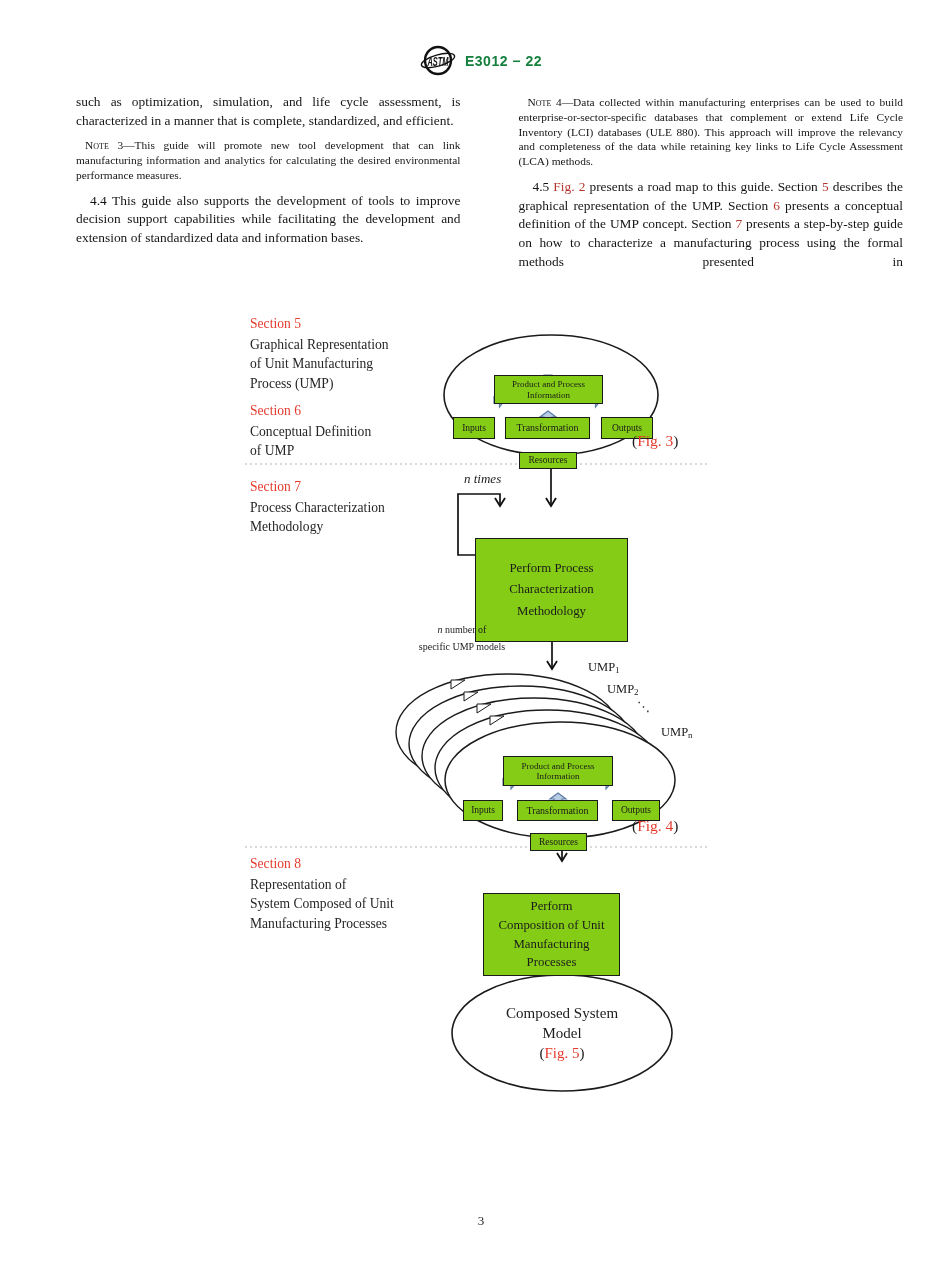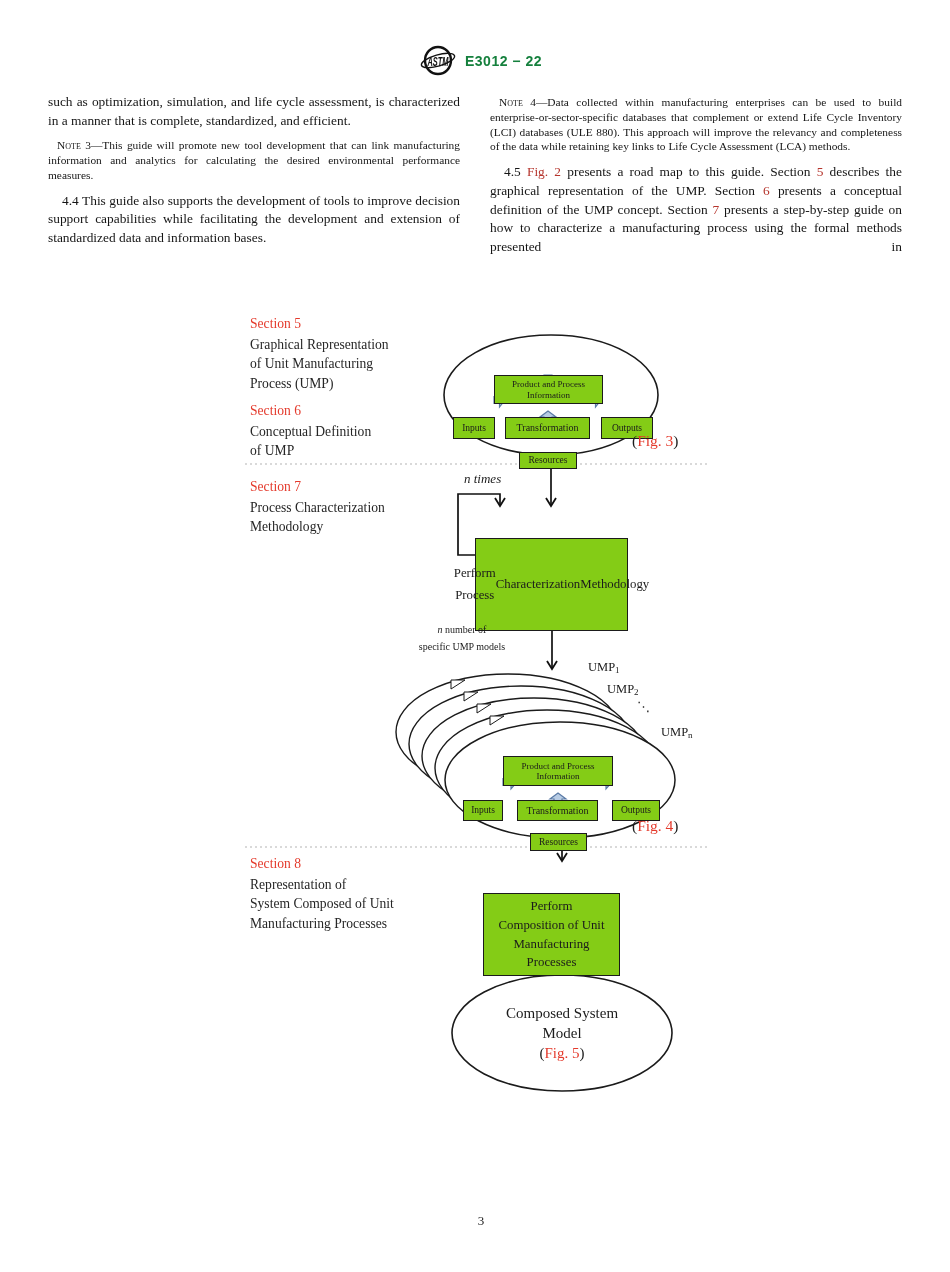--- a/index.html
+++ b/index.html
@@ -14,21 +14,21 @@
         font-family:"Liberation Serif","DejaVu Serif",serif;overflow:hidden;padding-left:12px;}
 
   
   .hdr{position:absolute;top:44px;left:0;width:100%;display:flex;justify-content:center;
        align-items:center;gap:9px;}
   .hdr-title{font-family:"Liberation Sans","DejaVu Sans",sans-serif;font-weight:bold;
        font-size:14px;letter-spacing:.5px;color:#15803d;}
 
   
   .columns{position:absolute;top:93px;left:48px;width:855px;display:flex;gap:30px;}
-  .col{width:412px;text-align:justify;font-size:13.4px;line-height:1.39;color:#151515;}
+  .col{width:412px;text-align:justify;font-size:13.4px;line-height:1.39;color:#151515;margin-left:28px;}
   p.body{margin:0;}
   p.indent{text-indent:14px;}
   p.mt{margin-top:9px;}
   p.note{font-size:11.4px;line-height:1.3;text-indent:9px;margin:8px 0 0 0;}
   .sc{font-variant:small-caps;}
   .ref{color:var(--link-red);}
   .cont{text-align-last:justify;}
 
   
   .figure{position:absolute;top:300px;left:0;width:950px;height:795px;
@@ -149,21 +149,21 @@
     </div>
 
     <div class="dbox" style="left:494px;top:47px;width:109px;height:29px;font-size:9px">Product and Process Information</div>
     <div class="dbox" style="left:453px;top:89px;width:42px;height:22px;font-size:9.5px">Inputs</div>
     <div class="dbox" style="left:505px;top:89px;width:85px;height:22px;font-size:10px">Transformation</div>
     <div class="dbox" style="left:601px;top:89px;width:52px;height:22px;font-size:9.5px">Outputs</div>
     <div class="dbox" style="left:519px;top:124px;width:58px;height:17px;font-size:9.5px">Resources</div>
     <div class="abs figref" style="left:632px;top:132px"><span>(</span><span class="figred">Fig. 3</span><span>)</span></div>
 
     <div class="abs itl" style="left:464px;top:171px;font-size:13px">n times</div>
-    <div class="dbox" style="left:475px;top:210px;width:153px;height:93px;font-size:12.8px;line-height:1.65;flex-direction:row">
+    <div class="dbox" style="left:475px;top:210px;width:153px;height:104px;font-size:12.8px;line-height:1.65;flex-direction:column">
       <div>Perform Process</div>
       <div>Characterization</div>
       <div>Methodology</div>
     </div>
 
     <div class="abs center" style="left:388px;top:321px;width:148px;font-size:10px;line-height:17px">
       <div><span class="itl">n</span><span> number of</span></div>
       <div>specific UMP models</div>
     </div>
 

